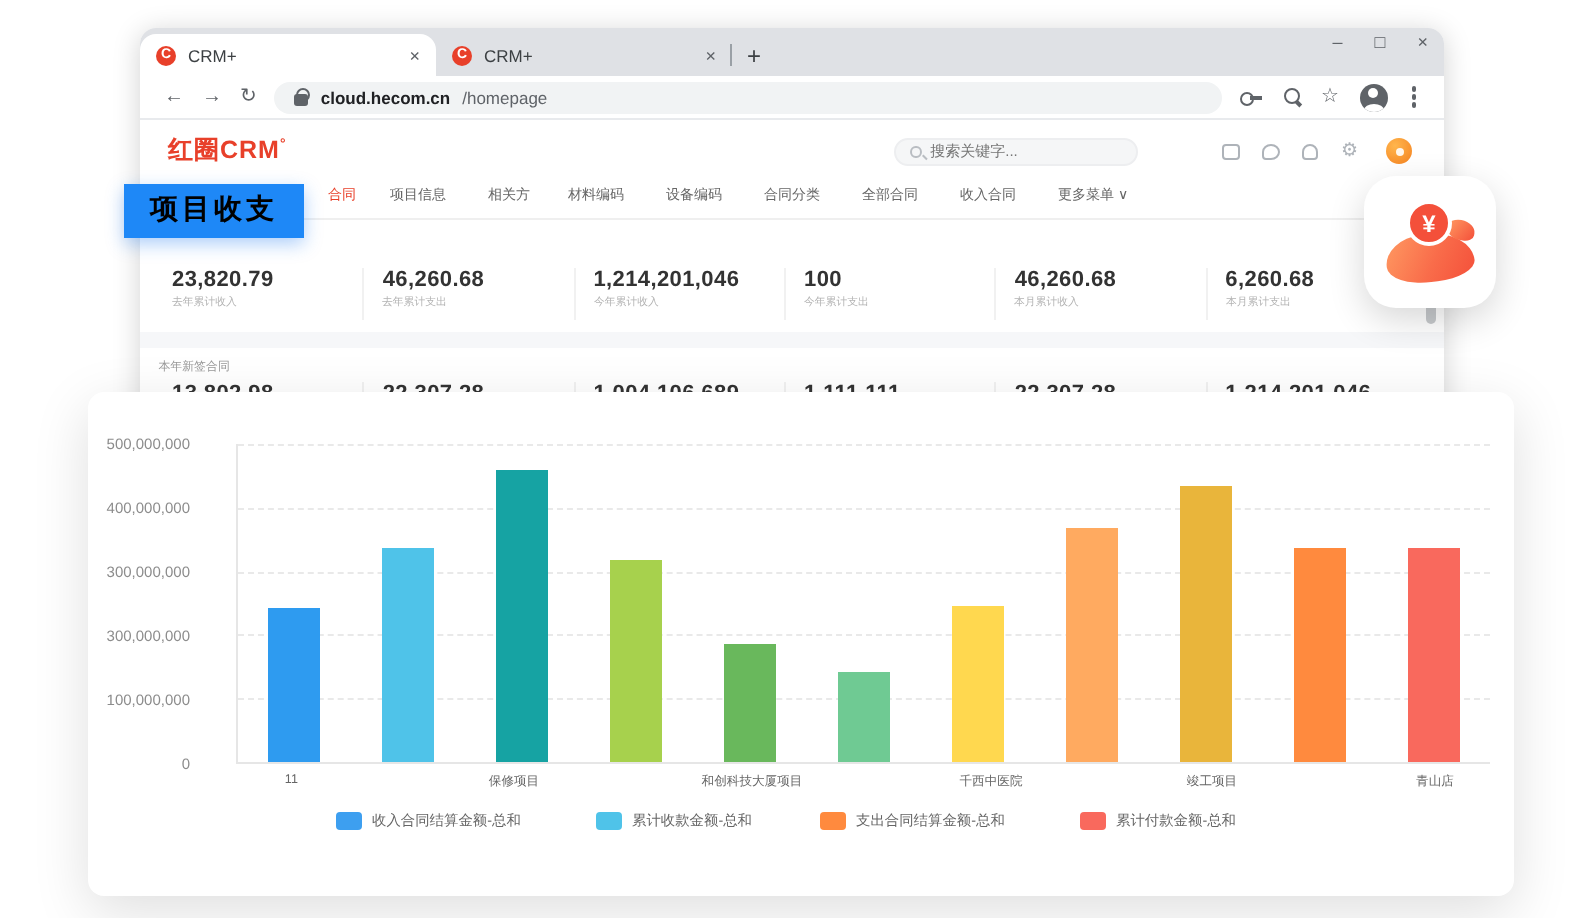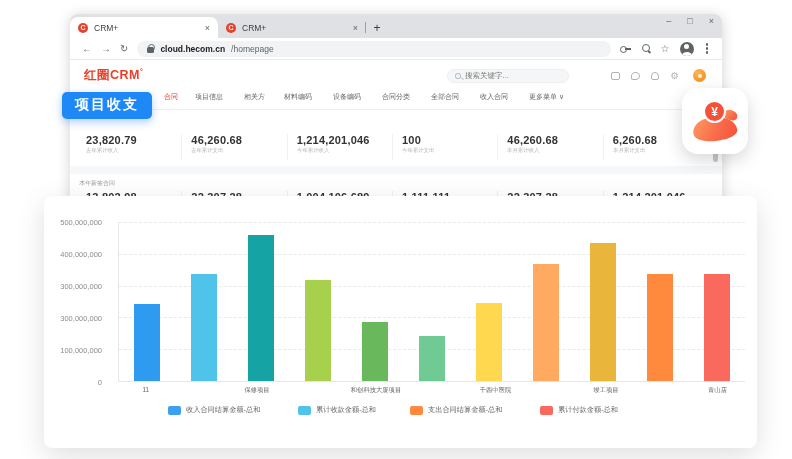--- a/index.html
+++ b/index.html
@@ -66,42 +66,42 @@
   .stats-row { display:flex; padding:0 14px;justify-content:flex-end; }
   .stat { flex:1; border-left:1px solid #F1F1F1; padding-left:9px; }
   .stat:first-child { border-left:0; padding-left:2px; }
   .stat .v { font-size:11px; font-weight:bold; color:#333; letter-spacing:.2px; }
   .stat .l { font-size:9px; color:#B3B3B3; transform:scale(.6); transform-origin:left top; white-space:nowrap; margin-top:1px; }
   .band { height:8px; background:#F6F7F9; margin-top:6px; }
   .section-label { font-size:9px; color:#999; transform:scale(.66); transform-origin:left center; padding:3px 0 1px 14px; white-space:nowrap; }
   .vscroll { position:absolute; right:4px; top:78px; width:5px; height:70px; background:#C7CACD; border-radius:3px; }
 
   
-  .tag { position:absolute; left:62px; top:92px; z-index:40; background:#1E88F7; color:#ffffff; font-weight:bold;
-         font-size:14px; letter-spacing:2px; padding:4px 13px 5px; border-radius:5px; box-shadow:0 3px 9px rgba(24,118,242,.35); }
+  .tag { position:absolute; left:62px; top:92px; z-index:40; background:#1E88F7; color:#000000; font-weight:bold;
+         font-size:14px; letter-spacing:2px; padding:4px 13px 5px; border-radius:0; box-shadow:0 3px 9px rgba(24,118,242,.35); }
   .fab-card { position:absolute; left:682px; top:88px; width:66px; height:66px; background:#fff; border-radius:16px;
               box-shadow:0 6px 18px rgba(0,0,0,.16); z-index:40; display:flex; align-items:center; justify-content:center; }
   .fab-icon { position:relative; width:46px; height:42px; }
   .fab-hand { position:absolute; bottom:1px; left:1px; width:44px; height:24px;
               background:linear-gradient(120deg,#FF9A62 0%,#F96C4A 55%,#F4503A 100%);
               border-radius:46% 54% 48% 52% / 62% 70% 38% 44%; transform:rotate(-7deg); }
   .fab-hand::after { content:""; position:absolute; right:-2px; top:-5px; width:14px; height:10px;
               background:linear-gradient(120deg,#FF9A62,#F4503A); border-radius:50% 60% 40% 60%; transform:rotate(18deg); }
   .fab-coin { position:absolute; top:0; left:11px; width:23px; height:23px; border-radius:50%; background:#F4503A;
               border:2.5px solid #fff; color:#fff; font-size:12px; font-weight:bold;
               display:flex; align-items:center; justify-content:center; }
 
   
   .chart-card { position:absolute; left:44px; top:196px; width:713px; height:252px; background:#fff;
                 border-radius:8px; box-shadow:0 8px 28px rgba(0,0,0,.13); z-index:20; }
   .plot { position:absolute; left:74px; right:12px; top:26px; bottom:66px;
           border-left:1px solid #E6E6E6; border-bottom:1px solid #E6E6E6; }
   .gridline { position:absolute; left:0; right:0; border-top:1px dashed #E9E9E9; }
   .ylabels { position:absolute; left:0; top:26px; bottom:66px; width:66px; }
-  .ytick { position:absolute; right:8px; transform:translateY(-50%); font-size:7.5px; color:#8C8C8C; }
+  .ytick { position:absolute; right:15px; transform:translateY(-50%); font-size:7.5px; color:#8C8C8C; }
   .bars { position:absolute; left:0; right:0; top:0; bottom:0; display:flex; align-items:flex-end; }
   .barslot { flex:1; display:flex; justify-content:center; align-items:flex-end; height:100%; }
   .bar { width:26px; }
   .xlabels { position:absolute; left:74px; right:12px; top:190px; display:flex; }
   .xslot { flex:1; display:flex; justify-content:center; }
   .xslot span { font-size:9px; color:#666; transform:scale(.7); transform-origin:center top; white-space:nowrap; }
   .legend { position:absolute; left:0; right:0; top:208px; display:flex; justify-content:center; gap:19px; }
   .legend-item { display:flex; align-items:center; gap:5px; }
   .legend-swatch { width:13px; height:9px; border-radius:2px; }
   .legend-item span.lg { font-size:9px; color:#666; transform:scale(.8); transform-origin:left center; white-space:nowrap; }

